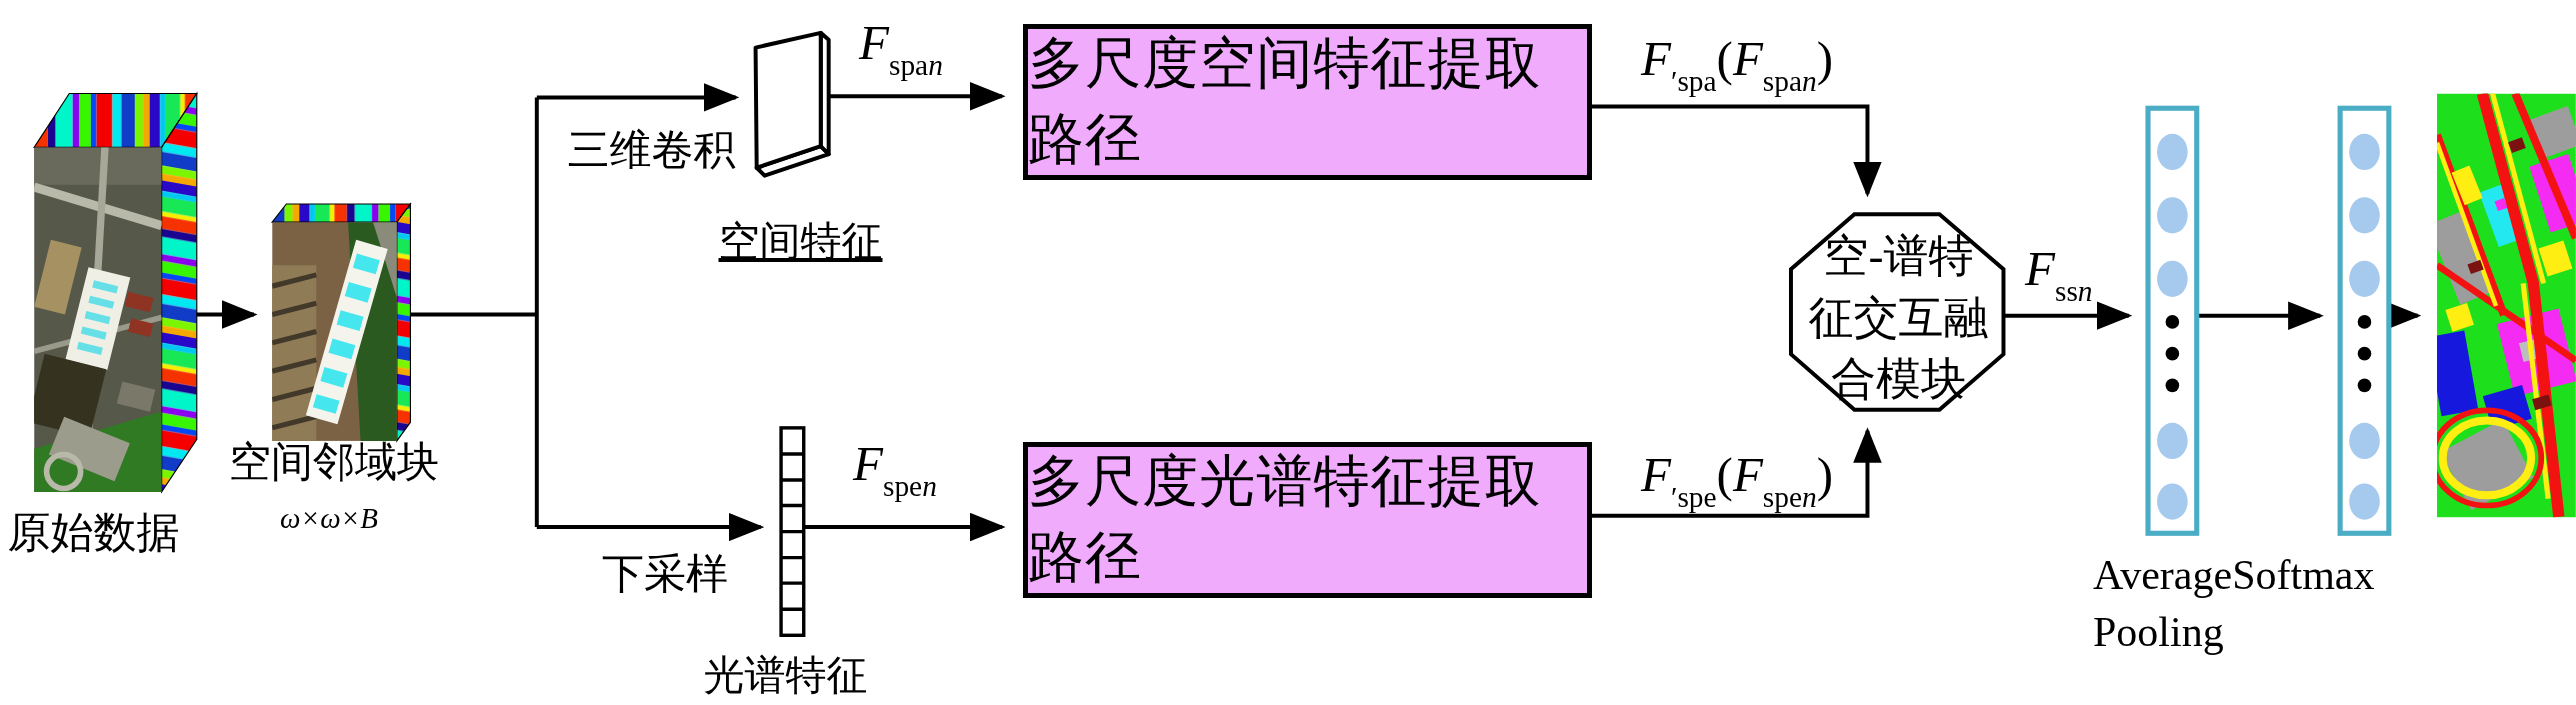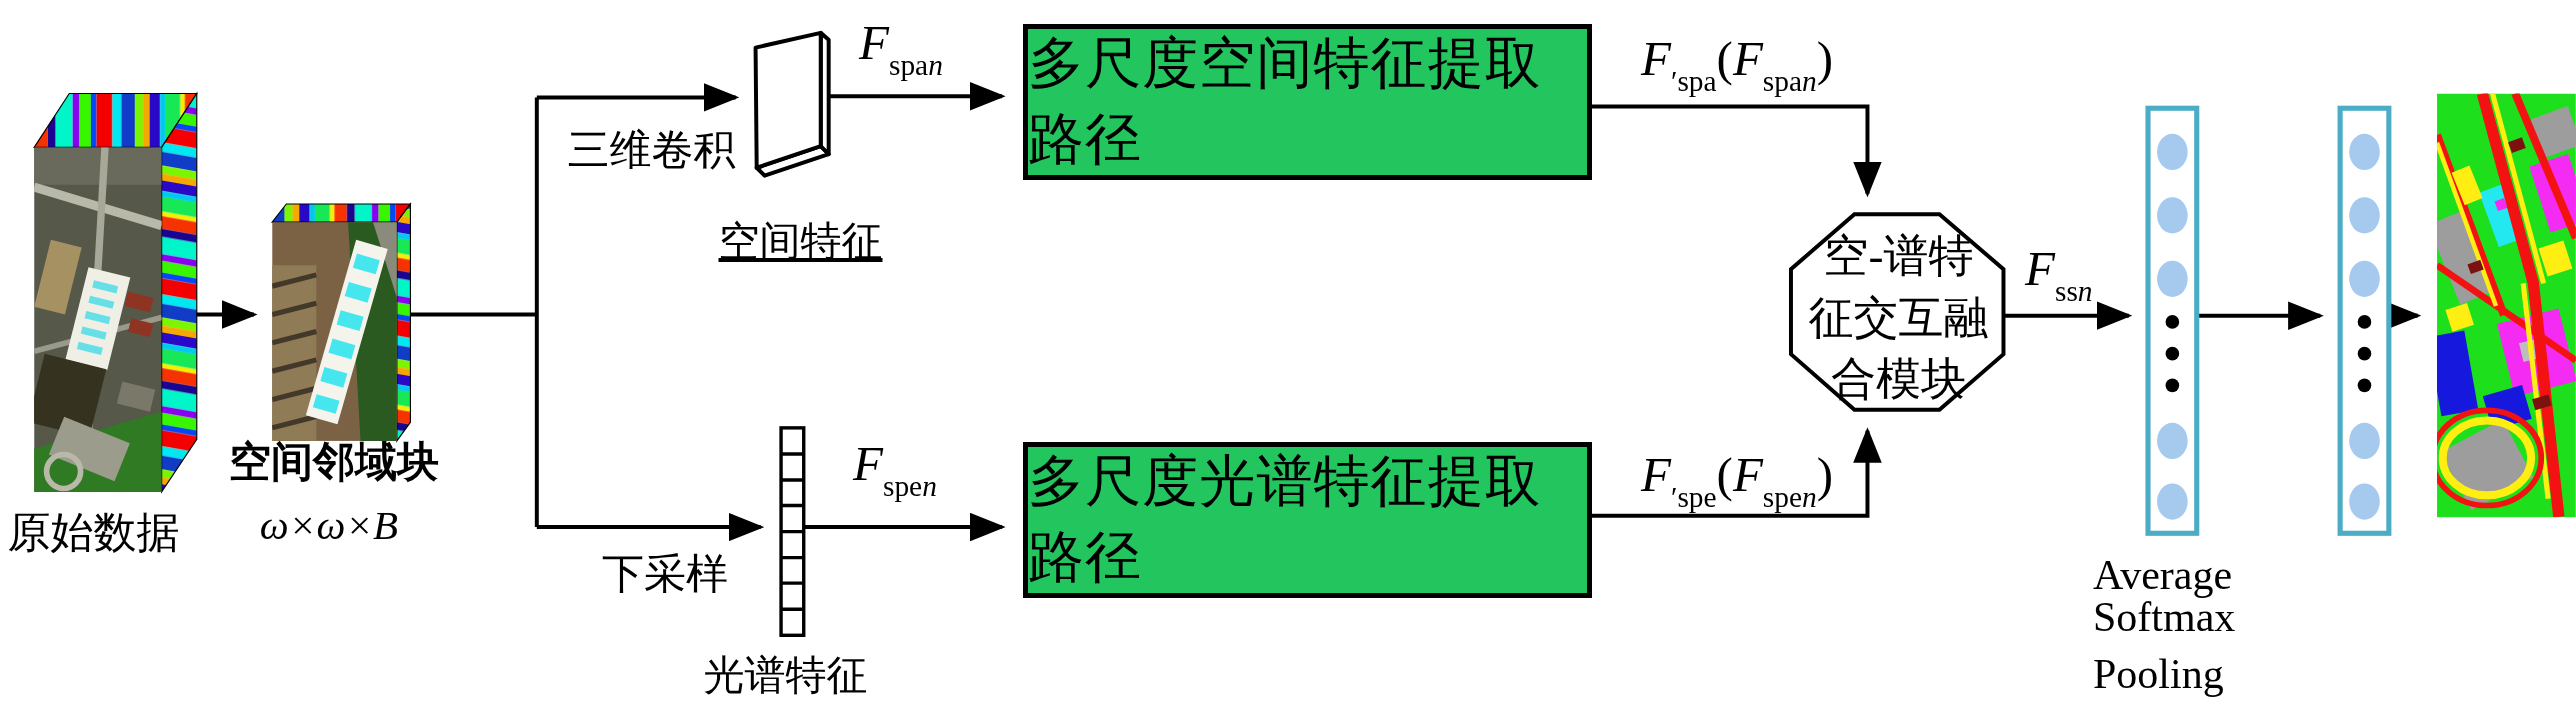--- a/index.html
+++ b/index.html
@@ -11,37 +11,37 @@
   html,body{margin:0;padding:0;background:var(--bg);}
   body{width:2576px;height:705px;overflow:hidden;position:relative;
        font-family:"Liberation Serif","DejaVu Serif",serif;color:#000;}
   .stage{position:absolute;left:0;top:0;width:2576px;height:705px;}
   svg.layer{position:absolute;left:0;top:0;width:2576px;height:705px;}
 
   .lbl{position:absolute;text-align:center;white-space:nowrap;line-height:1.08;
        font-family:"Liberation Serif","DejaVu Serif",serif;color:#000;}
   .italic{font-style:italic;}
 
-  .pathbox{position:absolute;border:5.1px solid var(--line);background:#22c55e;
+  .pathbox{position:absolute;border:5.1px solid var(--line);background:#f0abfc;
            display:flex;align-items:center;justify-content:center;
            font-size:56px;letter-spacing:1.1px;}
 
   .octtext{position:absolute;left:1796px;top:226px;width:205px;
            font-size:45px;line-height:1.37;text-align:center;}
 
   .math{white-space:nowrap;}
   .math .mi{font-style:italic;}
   .mstack{display:inline-flex;vertical-align:-0.55em;
           line-height:0.92;font-size:0.60em;text-align:right;}
   .mstack .t,.mstack .b{display:block;}
   .paren{font-style:normal;}
 
   .pooltext{position:absolute;left:2093px;top:554px;width:275px;font-size:42px;
             line-height:1.0;}
-  .pooltext .row{display:flex;justify-content:space-between;margin-bottom:14.7px;flex-direction:column;}
+  .pooltext .row{display:flex;justify-content:space-between;margin-bottom:14.7px;}
 </style>
 </head>
 <body>
 
 <div class="stage">
 
 <svg class="layer" viewBox="0 0 4545 1244">
   <defs>
     <marker id="ah" viewBox="0 0 10 8" refX="9" refY="4" markerWidth="9" markerHeight="7.2" orient="auto" markerUnits="strokeWidth">
       <path d="M0,0 L10,4 L0,8 z" fill="#000"></path>
@@ -220,22 +220,22 @@
 </svg>
 
 <div class="pathbox" style="left:1023px;top:24px;width:559px;height:146px;">
   <span>多尺度空间特征提取路径</span>
 </div>
 <div class="pathbox" style="left:1023px;top:442px;width:559px;height:146px;">
   <span>多尺度光谱特征提取路径</span>
 </div>
 
 <div class="lbl" style="left:0px;top:510px;width:187px;font-size:43px;">原始数据</div>
-<div class="lbl" style="left:222px;top:440px;width:224px;font-size:42px;font-weight:bold;">空间邻域块</div>
-<div class="lbl italic" style="left:244px;top:503px;width:170px;font-size:41px;">ω×ω×B</div>
+<div class="lbl" style="left:222px;top:440px;width:224px;font-size:42px;">空间邻域块</div>
+<div class="lbl italic" style="left:244px;top:503px;width:170px;font-size:29px;">ω×ω×B</div>
 <div class="lbl" style="left:558px;top:128px;width:187px;font-size:42px;">三维卷积</div>
 <div class="lbl" style="left:707px;top:219px;width:187px;font-size:41px;text-decoration:underline;">空间特征</div>
 <div class="lbl" style="left:594px;top:552px;width:142px;font-size:42px;">下采样</div>
 <div class="lbl" style="left:695px;top:653px;width:181px;font-size:41px;">光谱特征</div>
 
 <div class="octtext">
   <div>空-谱特</div>
   <div>征交互融</div>
   <div>合模块</div>
 </div>

